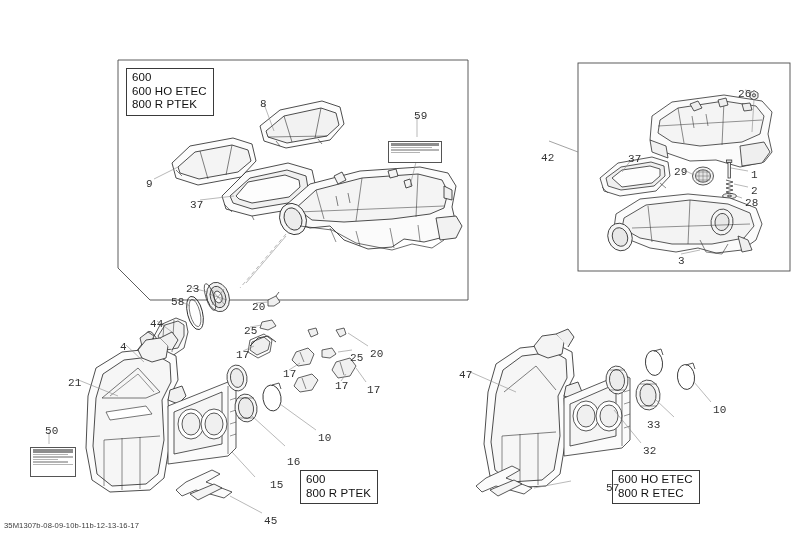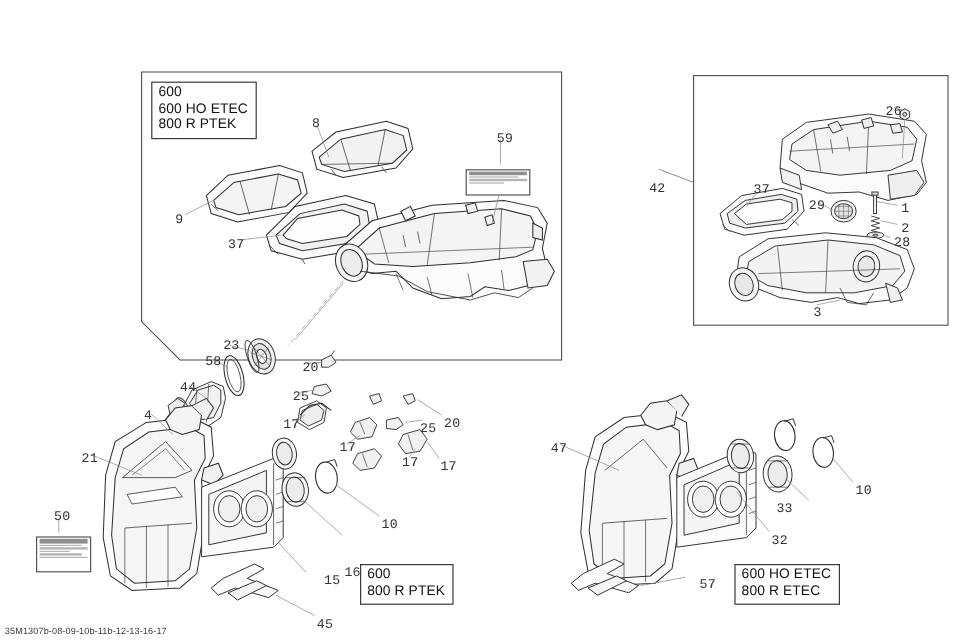--- a/index.html
+++ b/index.html
@@ -415,25 +415,25 @@
       <div class="callout" style="left: 244px; top: 325px;">25</div>
       <div class="callout" style="left: 350px; top: 352px;">25</div>
       <div class="callout" style="left: 370px; top: 348px;">20</div>
       <div class="callout" style="left: 236px; top: 349px;">17</div>
       <div class="callout" style="left: 283px; top: 368px;">17</div>
       <div class="callout" style="left: 335px; top: 380px;">17</div>
       <div class="callout" style="left: 367px; top: 384px;">17</div>
       <div class="callout" style="left: 68px; top: 377px;">21</div>
       <div class="callout" style="left: 45px; top: 425px;">50</div>
       <div class="callout" style="left: 318px; top: 432px;">10</div>
-      <div class="callout" style="left: 287px; top: 472px; text-align: right;">16</div>
+      <div class="callout" style="left: 287px; top: 456px; text-align: right;">16</div>
       <div class="callout" style="left: 270px; top: 479px;">15</div>
       <div class="callout" style="left: 264px; top: 515px; text-align: center;">45</div>
       <div class="callout" style="left: 459px; top: 369px;">47</div>
       <div class="callout" style="left: 643px; top: 445px;">32</div>
       <div class="callout" style="left: 647px; top: 419px;">33</div>
       <div class="callout" style="left: 713px; top: 404px;">10</div>
-      <div class="callout" style="left: 550px; top: 482px; padding-left: 33px;">57</div>
+      <div class="callout" style="left: 573px; top: 482px; padding-left: 33px;">57</div>
     </div>
 
 <div class="footer">35M1307b-08-09-10b-11b-12-13-16-17</div>
 
 </div>
 
 </body></html>

